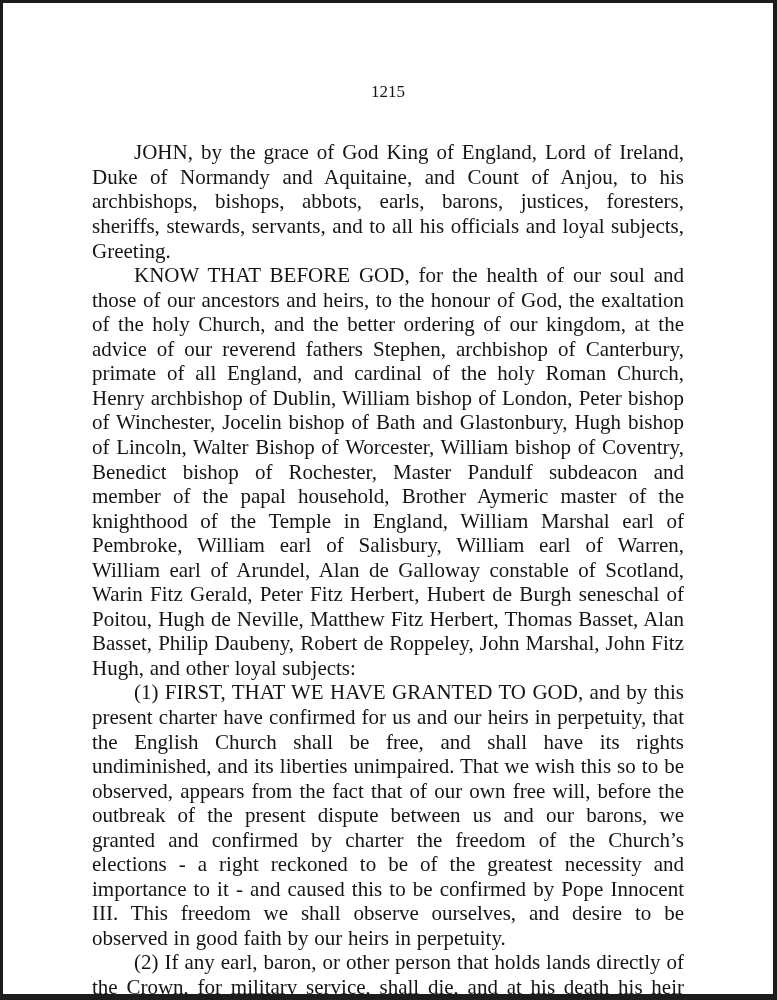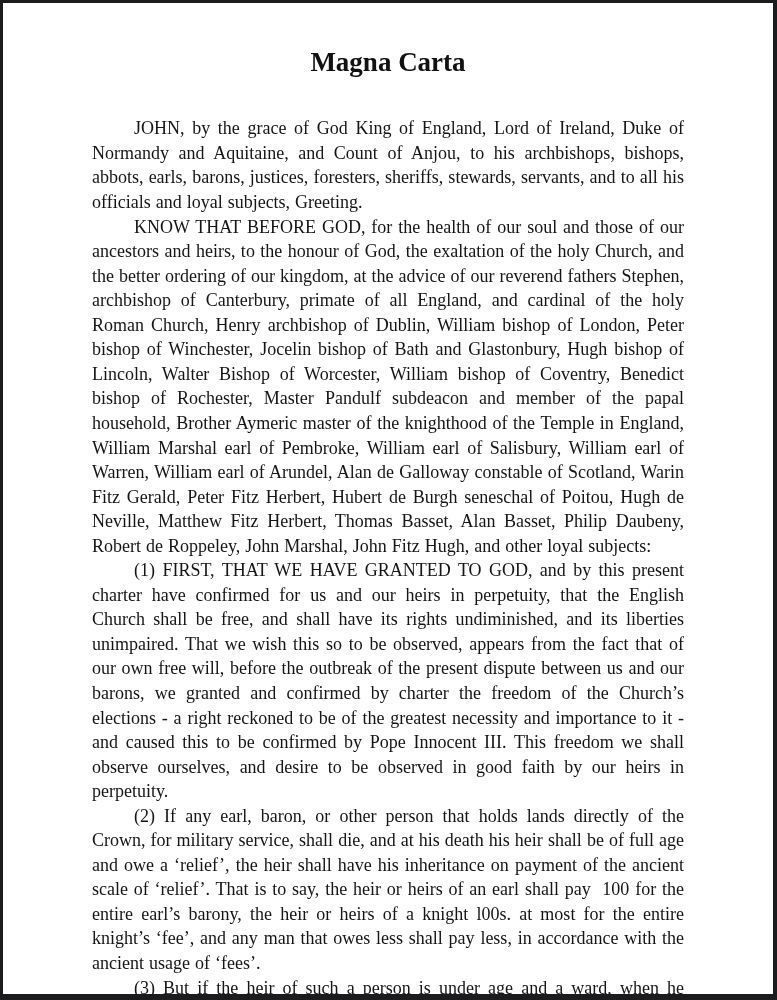--- a/index.html
+++ b/index.html
@@ -33,34 +33,34 @@
     font-size: 17px;
     line-height: 1.2;
     text-align: center;
     color: #151515;
   }
   .doc-body {
     margin-top: 38px;
   }
   .doc-body p {
     margin: 0;
-    font-size: 18px;
+    font-size: 21px;
     line-height: 24.55px;
     text-align: justify;
     text-indent: 42px;
     word-spacing: 0.5px;
     color: #151515;
   }
 </style>
 </head>
 <body>
 
 <div class="page">
-  <h1 class="doc-title">Magna Carta</h1>
 
+  <div class="doc-year">1215</div>
 
   <div class="doc-body">
     <p>JOHN, by the grace of God King of England, Lord of Ireland, Duke of Normandy and Aquitaine, and Count of Anjou, to his archbishops, bishops, abbots, earls, barons, justices, foresters, sheriffs, stewards, servants, and to all his officials and loyal subjects, Greeting.</p>
     <p>KNOW THAT BEFORE GOD, for the health of our soul and those of our ancestors and heirs, to the honour of God, the exaltation of the holy Church, and the better ordering of our kingdom, at the advice of our reverend fathers Stephen, archbishop of Canterbury, primate of all England, and cardinal of the holy Roman Church, Henry archbishop of Dublin, William bishop of London, Peter bishop of Winchester, Jocelin bishop of Bath and Glastonbury, Hugh bishop of Lincoln, Walter Bishop of Worcester, William bishop of Coventry, Benedict bishop of Rochester, Master Pandulf subdeacon and member of the papal household, Brother Aymeric master of the knighthood of the Temple in England, William Marshal earl of Pembroke, William earl of Salisbury, William earl of Warren, William earl of Arundel, Alan de Galloway constable of Scotland, Warin Fitz Gerald, Peter Fitz Herbert, Hubert de Burgh seneschal of Poitou, Hugh de Neville, Matthew Fitz Herbert, Thomas Basset, Alan Basset, Philip Daubeny, Robert de Roppeley, John Marshal, John Fitz Hugh, and other loyal subjects:</p>
     <p>(1) FIRST, THAT WE HAVE GRANTED TO GOD, and by this present charter have confirmed for us and our heirs in perpetuity, that the English Church shall be free, and shall have its rights undiminished, and its liberties unimpaired. That we wish this so to be observed, appears from the fact that of our own free will, before the outbreak of the present dispute between us and our barons, we granted and confirmed by charter the freedom of the Church’s elections - a right reckoned to be of the greatest necessity and importance to it - and caused this to be confirmed by Pope Innocent III. This freedom we shall observe ourselves, and desire to be observed in good faith by our heirs in perpetuity.</p>
     <p>(2) If any earl, baron, or other person that holds lands directly of the Crown, for military service, shall die, and at his death his heir shall be of full age and owe a ‘relief’, the heir shall have his inheritance on payment of the ancient scale of ‘relief’. That is to say, the heir or heirs of an earl shall pay &nbsp;100 for the entire earl’s barony, the heir or heirs of a knight l00s. at most for the entire knight’s ‘fee’, and any man that owes less shall pay less, in accordance with the ancient usage of ‘fees’.</p>
     <p>(3) But if the heir of such a person is under age and a ward, when he comes of age he shall have his inheritance without ‘relief’ or fine.</p>
 
   </div>
 </div>

